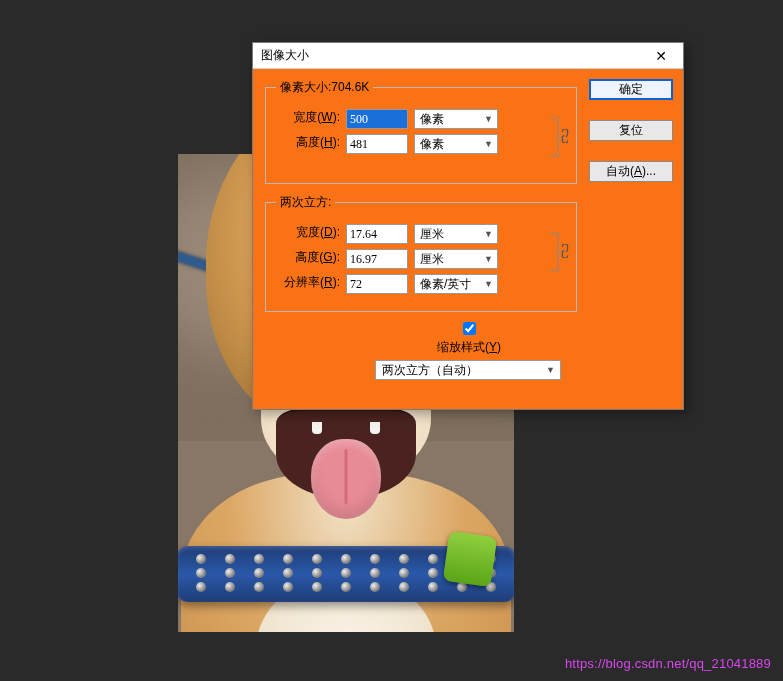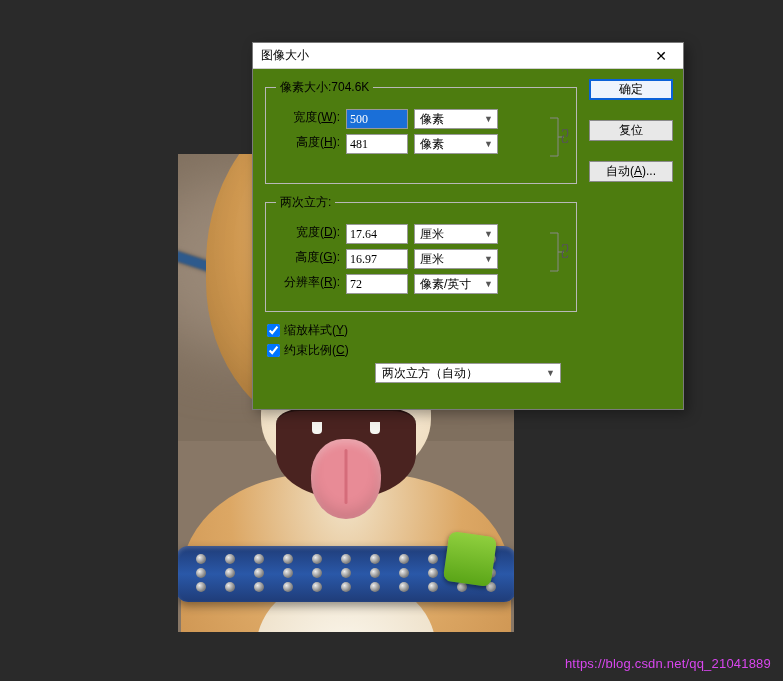--- a/index.html
+++ b/index.html
@@ -82,21 +82,21 @@
   .stud-row.r1 { top:8px; } .stud-row.r2 { top:22px; } .stud-row.r3 { top:36px; }
   .stud { width:10px; height:10px; background:radial-gradient(circle at 35% 35%, #eee, #888 60%, #555); border-radius:50%; }
   .tag { position:absolute; right:20px; top:380px; width:48px; height:50px; background:linear-gradient(#8fcf3e,#5aa517); border-radius:8px; box-shadow:0 2px 5px rgba(0,0,0,0.5); transform:rotate(8deg);}
   .chest-white { position:absolute; left:50%; top:420px; transform:translateX(-50%); width:180px; height:150px; background:radial-gradient(#faf5ea,#ebdcc2); border-radius:50% 50% 40% 40%; }
 
   
   .dialog {
     position: absolute;
     left: 252px; top: 42px;
     width: 432px; height: 368px;
-    background: #4d7c0f;
+    background: #f97316;
     border: 1px solid #7a7a7a;
     box-shadow: 4px 4px 12px rgba(0,0,0,0.35);
     color: #000;
   }
   .titlebar {
     height: 26px; background:#fff;
     display:flex; align-items:center; justify-content:space-between;
     padding:0 4px 0 8px;
     border-bottom:1px solid #d0d0d0;
   }
@@ -132,21 +132,21 @@
   }
   .btn {
     height:21px; border:1px solid #8a8a8a; background:#e8e8e8;
     display:flex; align-items:center; justify-content:center;
     font-size:12px;
   }
   .btn.default { border:2px solid #0b61d8; background:#eef4fd; }
   .btn u { text-decoration: underline; }
 
   .checks { margin:4px 0 4px 2px; }
-  .checks label { display:flex; align-items:center; gap:4px; margin:3px 0;}
+  .checks label { display:flex; align-items:center; gap:4px; margin:3px 0;flex-direction:column;}
   .checks input { width:13px; height:13px; }
 
   .resample-row { display:flex; justify-content:center; margin-top:4px; }
   .resample-select {
     width:186px; height:20px; border:1px solid #999; background:#fff;
     display:flex; align-items:center; justify-content:space-between;
     padding:0 5px 0 6px;
     gap:36px;
   }
 
@@ -313,24 +313,20 @@
             </svg>
         </div>
       </div>
     </fieldset>
 
     <div class="checks">
       <label>
         <input type="checkbox" checked="" style="">
         <span>缩放样式(<u>Y</u>)</span>
       </label>
-      <label>
-        <input type="checkbox" checked="" style="">
-        <span>约束比例(<u>C</u>)</span>
-      </label>
     </div>
 
     <div class="resample-row">
       <div class="resample-select">
         <span>两次立方（自动）</span>
         <span class="unit-caret">▼</span>
       </div>
     </div>
   </div>
 </div>

